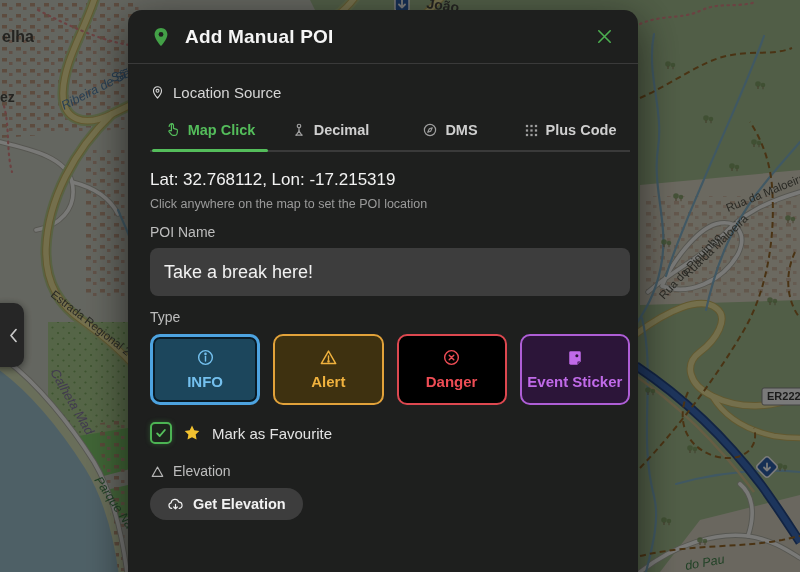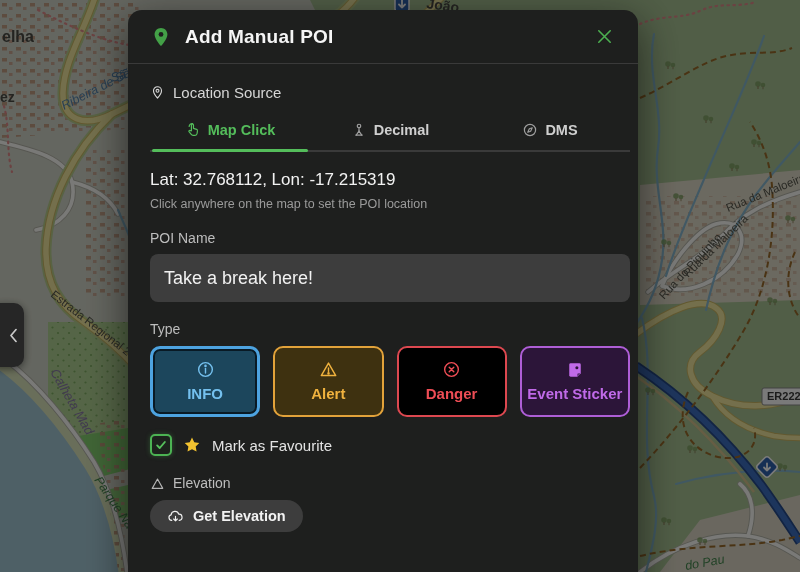--- a/index.html
+++ b/index.html
@@ -35,21 +35,21 @@
   .tab{flex:1;display:flex;align-items:center;justify-content:center;gap:7px;
     padding:9px 0 12px;font-size:14.5px;font-weight:bold;color:#cfcfcf;position:relative;
     background:none;border:none;cursor:pointer;font-family:inherit;}
   .tab .ticon{color:#9f9f9f;display:flex;}
   .tab.active{color:#54bd5b;}
   .tab.active .ticon{color:#54bd5b;}
   .tab.active::after{content:"";position:absolute;left:2px;right:2px;bottom:-2px;height:3px;
     background:#54bd5b;border-radius:2px;}
   .coords{margin-top:18px;font-size:17px;color:#f2f2f2;}
   .hint{margin-top:7px;font-size:12.5px;color:#9b9b9b;}
-  .field-label{margin-top:19px;font-size:14px;color:#bdbdbd;}
+  .field-label{margin-top:13px;font-size:14px;color:#bdbdbd;}
   .text-input{margin-top:8px;width:100%;height:48px;background:#3d3d3d;border:none;border-radius:8px;
     color:#f2f2f2;font-size:18px;padding:0 14px;box-sizing:border-box;outline:none;font-family:inherit;}
   .type-grid{margin-top:9px;display:grid;grid-template-columns:repeat(4,1fr);gap:13px;}
   .type-btn{height:71px;border-radius:10px;border:2px solid;background:transparent;cursor:pointer;
     display:flex;flex-direction:column;align-items:center;justify-content:center;gap:6px;
     font-size:15px;font-weight:bold;line-height:1.15;font-family:inherit;padding:0 4px;}
   .type-info{border-width:3px;border-color:#4da3e0;background:#1c465c;color:#74c0ee;
     box-shadow:inset 0 0 0 2px rgba(8,24,34,.95);}
   .type-alert{border-color:#e2a23a;background:#3e3110;color:#f0b23e;}
   .type-danger{border-color:#dd4850;background:#000000;color:#ee4d55;}
@@ -277,20 +277,36 @@
         </button>
         <button class="tab">
           <span class="ticon">
             <svg viewBox="0 0 20 20" width="16" height="16" fill="none" stroke="currentColor" stroke-width="1.5">
                 <circle cx="10" cy="10" r="7"></circle>
                 <path d="M7.2 12.8l2-4.4 3.6-1.2-2 4.4z" stroke-linejoin="round"></path>
               </svg>
           </span>
           <span>DMS</span>
         </button>
+        <button class="tab">
+          <span class="ticon">
+            <svg viewBox="0 0 20 20" width="15" height="15" fill="currentColor">
+                <rect x="2.5" y="2.5" width="3" height="3"></rect>
+                <rect x="8.5" y="2.5" width="3" height="3"></rect>
+                <rect x="14.5" y="2.5" width="3" height="3"></rect>
+                <rect x="2.5" y="8.5" width="3" height="3"></rect>
+                <rect x="8.5" y="8.5" width="3" height="3"></rect>
+                <rect x="14.5" y="8.5" width="3" height="3"></rect>
+                <rect x="2.5" y="14.5" width="3" height="3"></rect>
+                <rect x="8.5" y="14.5" width="3" height="3"></rect>
+                <rect x="14.5" y="14.5" width="3" height="3"></rect>
+              </svg>
+          </span>
+          <span>Plus Code</span>
+        </button>
       </div>
 
       <div class="coords">Lat: 32.768112, Lon: -17.215319</div>
       <div class="hint">Click anywhere on the map to set the POI location</div>
 
       <div class="field-label">POI Name</div>
       <input class="text-input" type="text" value="Take a break here!" style="">
 
       <div class="field-label">Type</div>
       <div class="type-grid">

